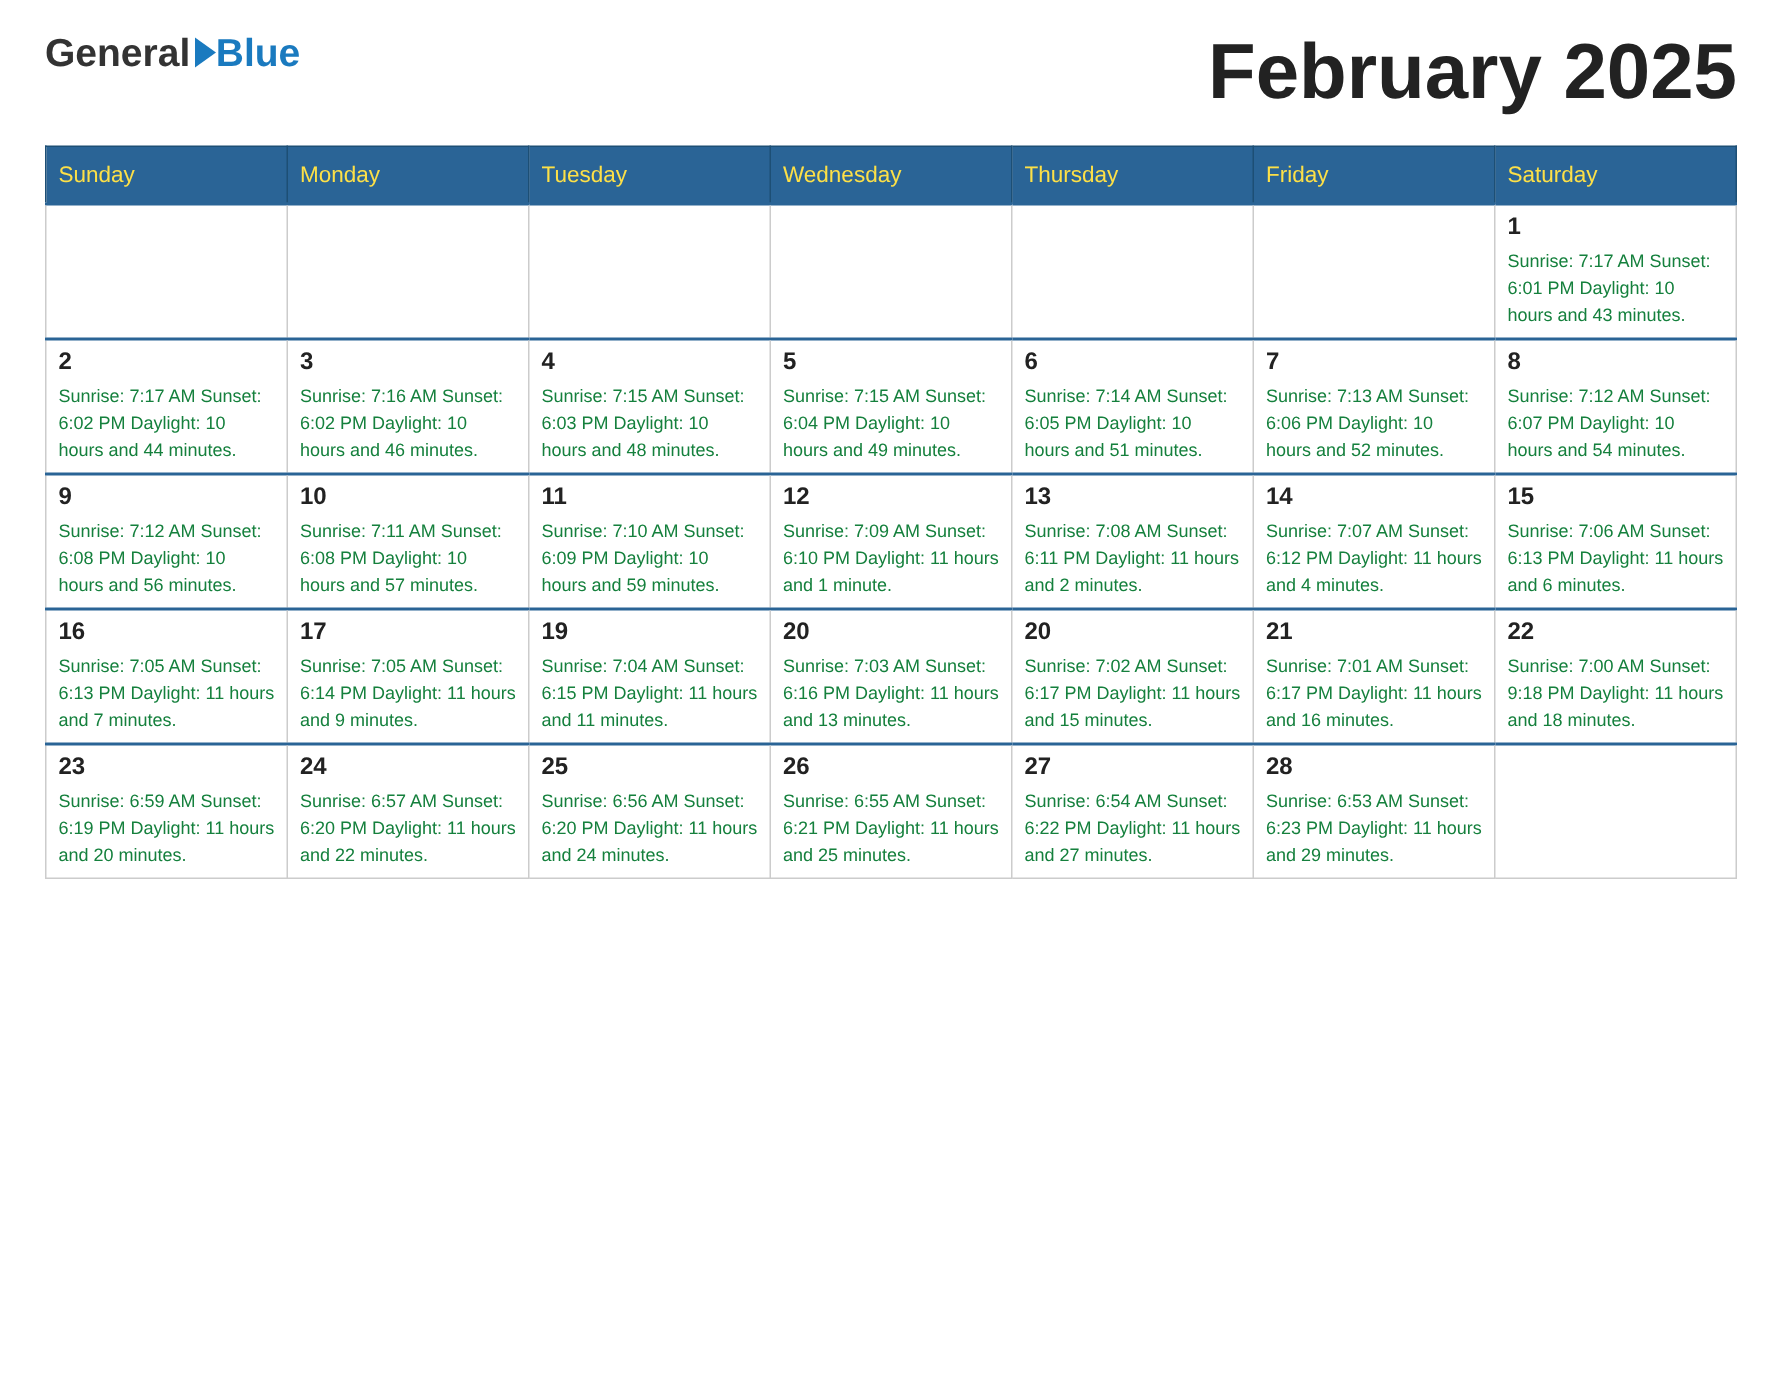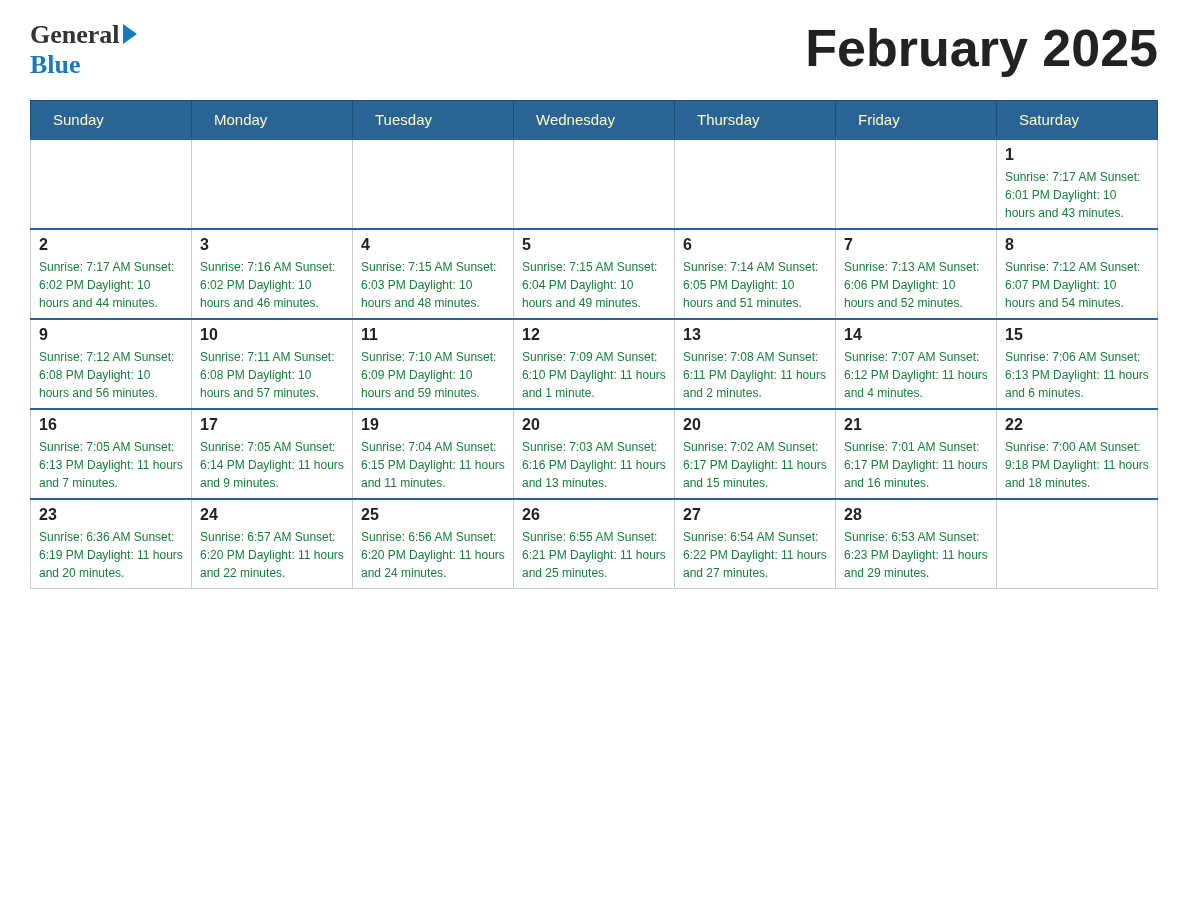--- a/index.html
+++ b/index.html
@@ -11,22 +11,21 @@
       min-height: 918px;
     }
     .header {
       display: flex;
       justify-content: space-between;
       align-items: flex-start;
       margin-bottom: 20px;
     }
     .logo {
       display: flex;
-      flex-direction: column;
-      font-family: Liberation Serif, serif;
+      flex-direction: row;
     }
     .logo-text {
       display: flex;
       align-items: center;
       font-size: 26px;
       font-weight: bold;
       color: #333;
     }
     .logo-general { color: #333; }
     .logo-blue { color: #1a7abf; }
@@ -50,24 +49,24 @@
       color: #555;
       margin-top: 4px;
     }
     .calendar {
       width: 100%;
       border-collapse: collapse;
       margin-top: 10px;
     }
     .calendar th {
       background: #2a6496;
-      color: #fef9c3;
+      color: #fde047;
       font-size: 15px;
       font-weight: normal;
-      padding: 10px 22px;
+      padding: 10px 8px;
       text-align: left;
       border: 1px solid #1d4f75;
     }
     .calendar td {
       border: 1px solid #ccc;
       vertical-align: top;
       padding: 6px 8px;
       width: calc(100% / 7);
       min-height: 120px;
       background: #fff;
@@ -289,21 +288,21 @@
           <span class="day-num">22</span>
           <div class="day-info">Sunrise: 7:00 AM
 Sunset: 9:18 PM
 Daylight: 11 hours
 and 18 minutes.</div>
         </td>
       </tr>
       <tr class="week-row">
         <td>
           <span class="day-num">23</span>
-          <div class="day-info">Sunrise: 6:36 AM
+          <div class="day-info">Sunrise: 6:59 AM
 Sunset: 6:19 PM
 Daylight: 11 hours
 and 20 minutes.</div>
         </td>
         <td>
           <span class="day-num">24</span>
           <div class="day-info">Sunrise: 6:57 AM
 Sunset: 6:20 PM
 Daylight: 11 hours
 and 22 minutes.</div>

